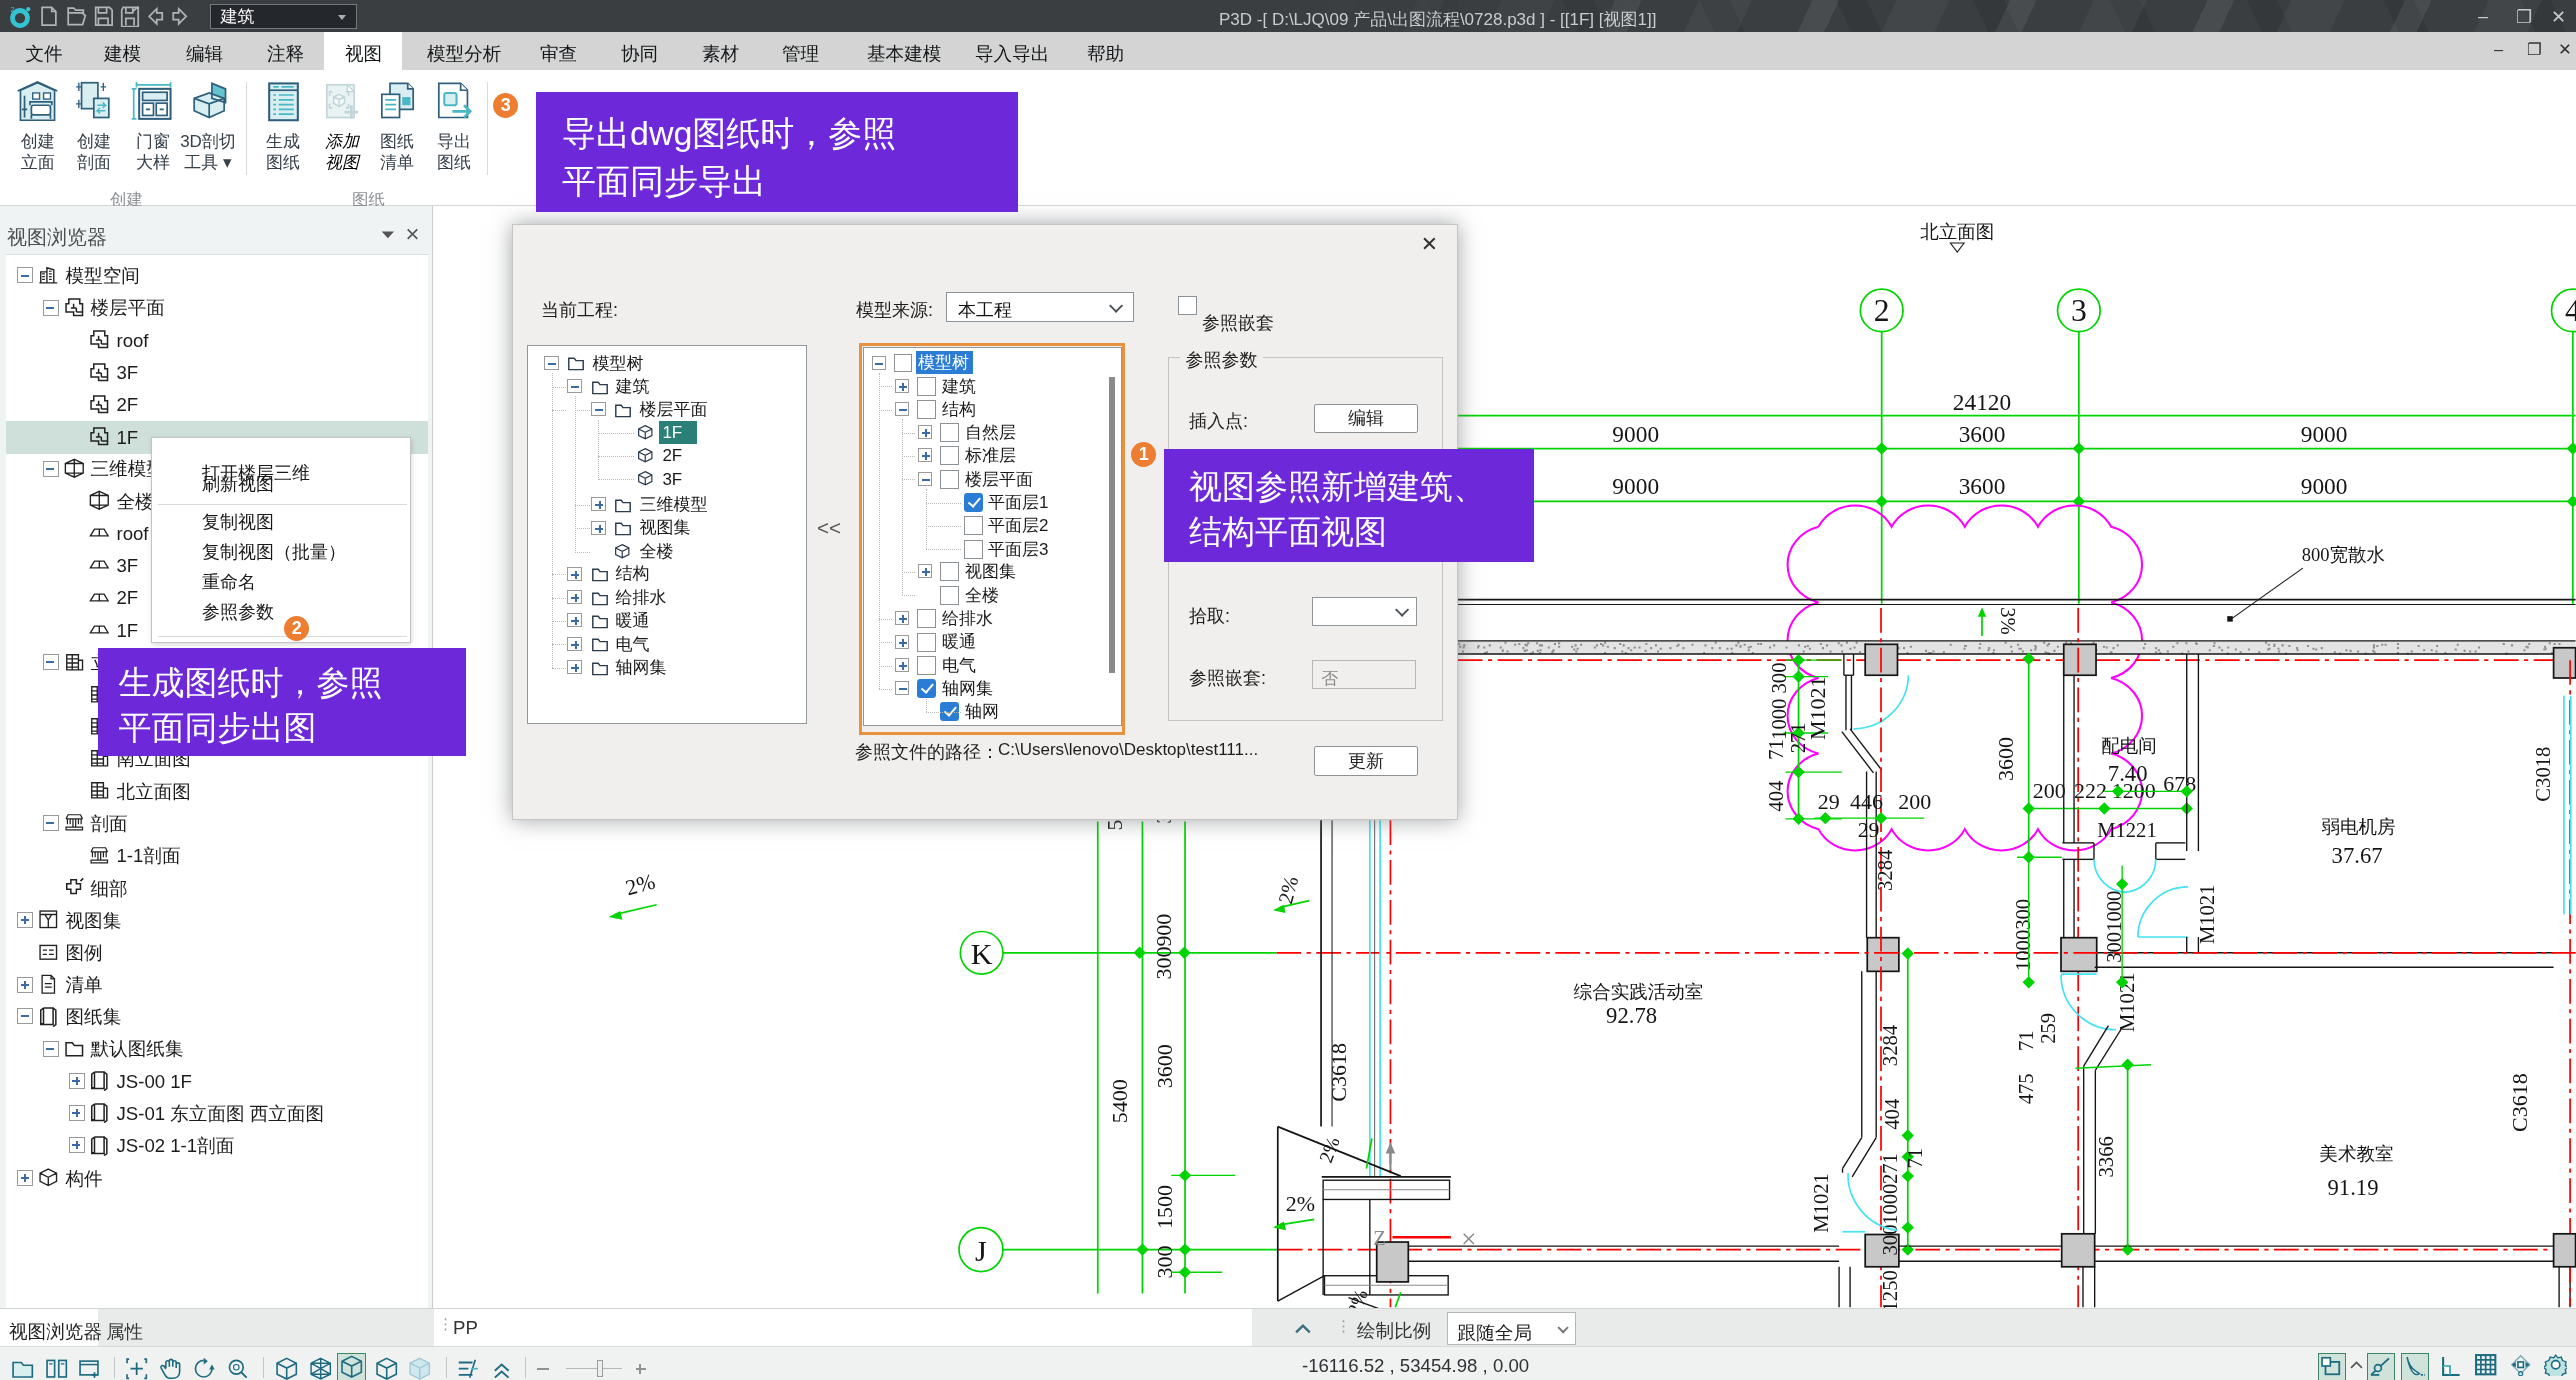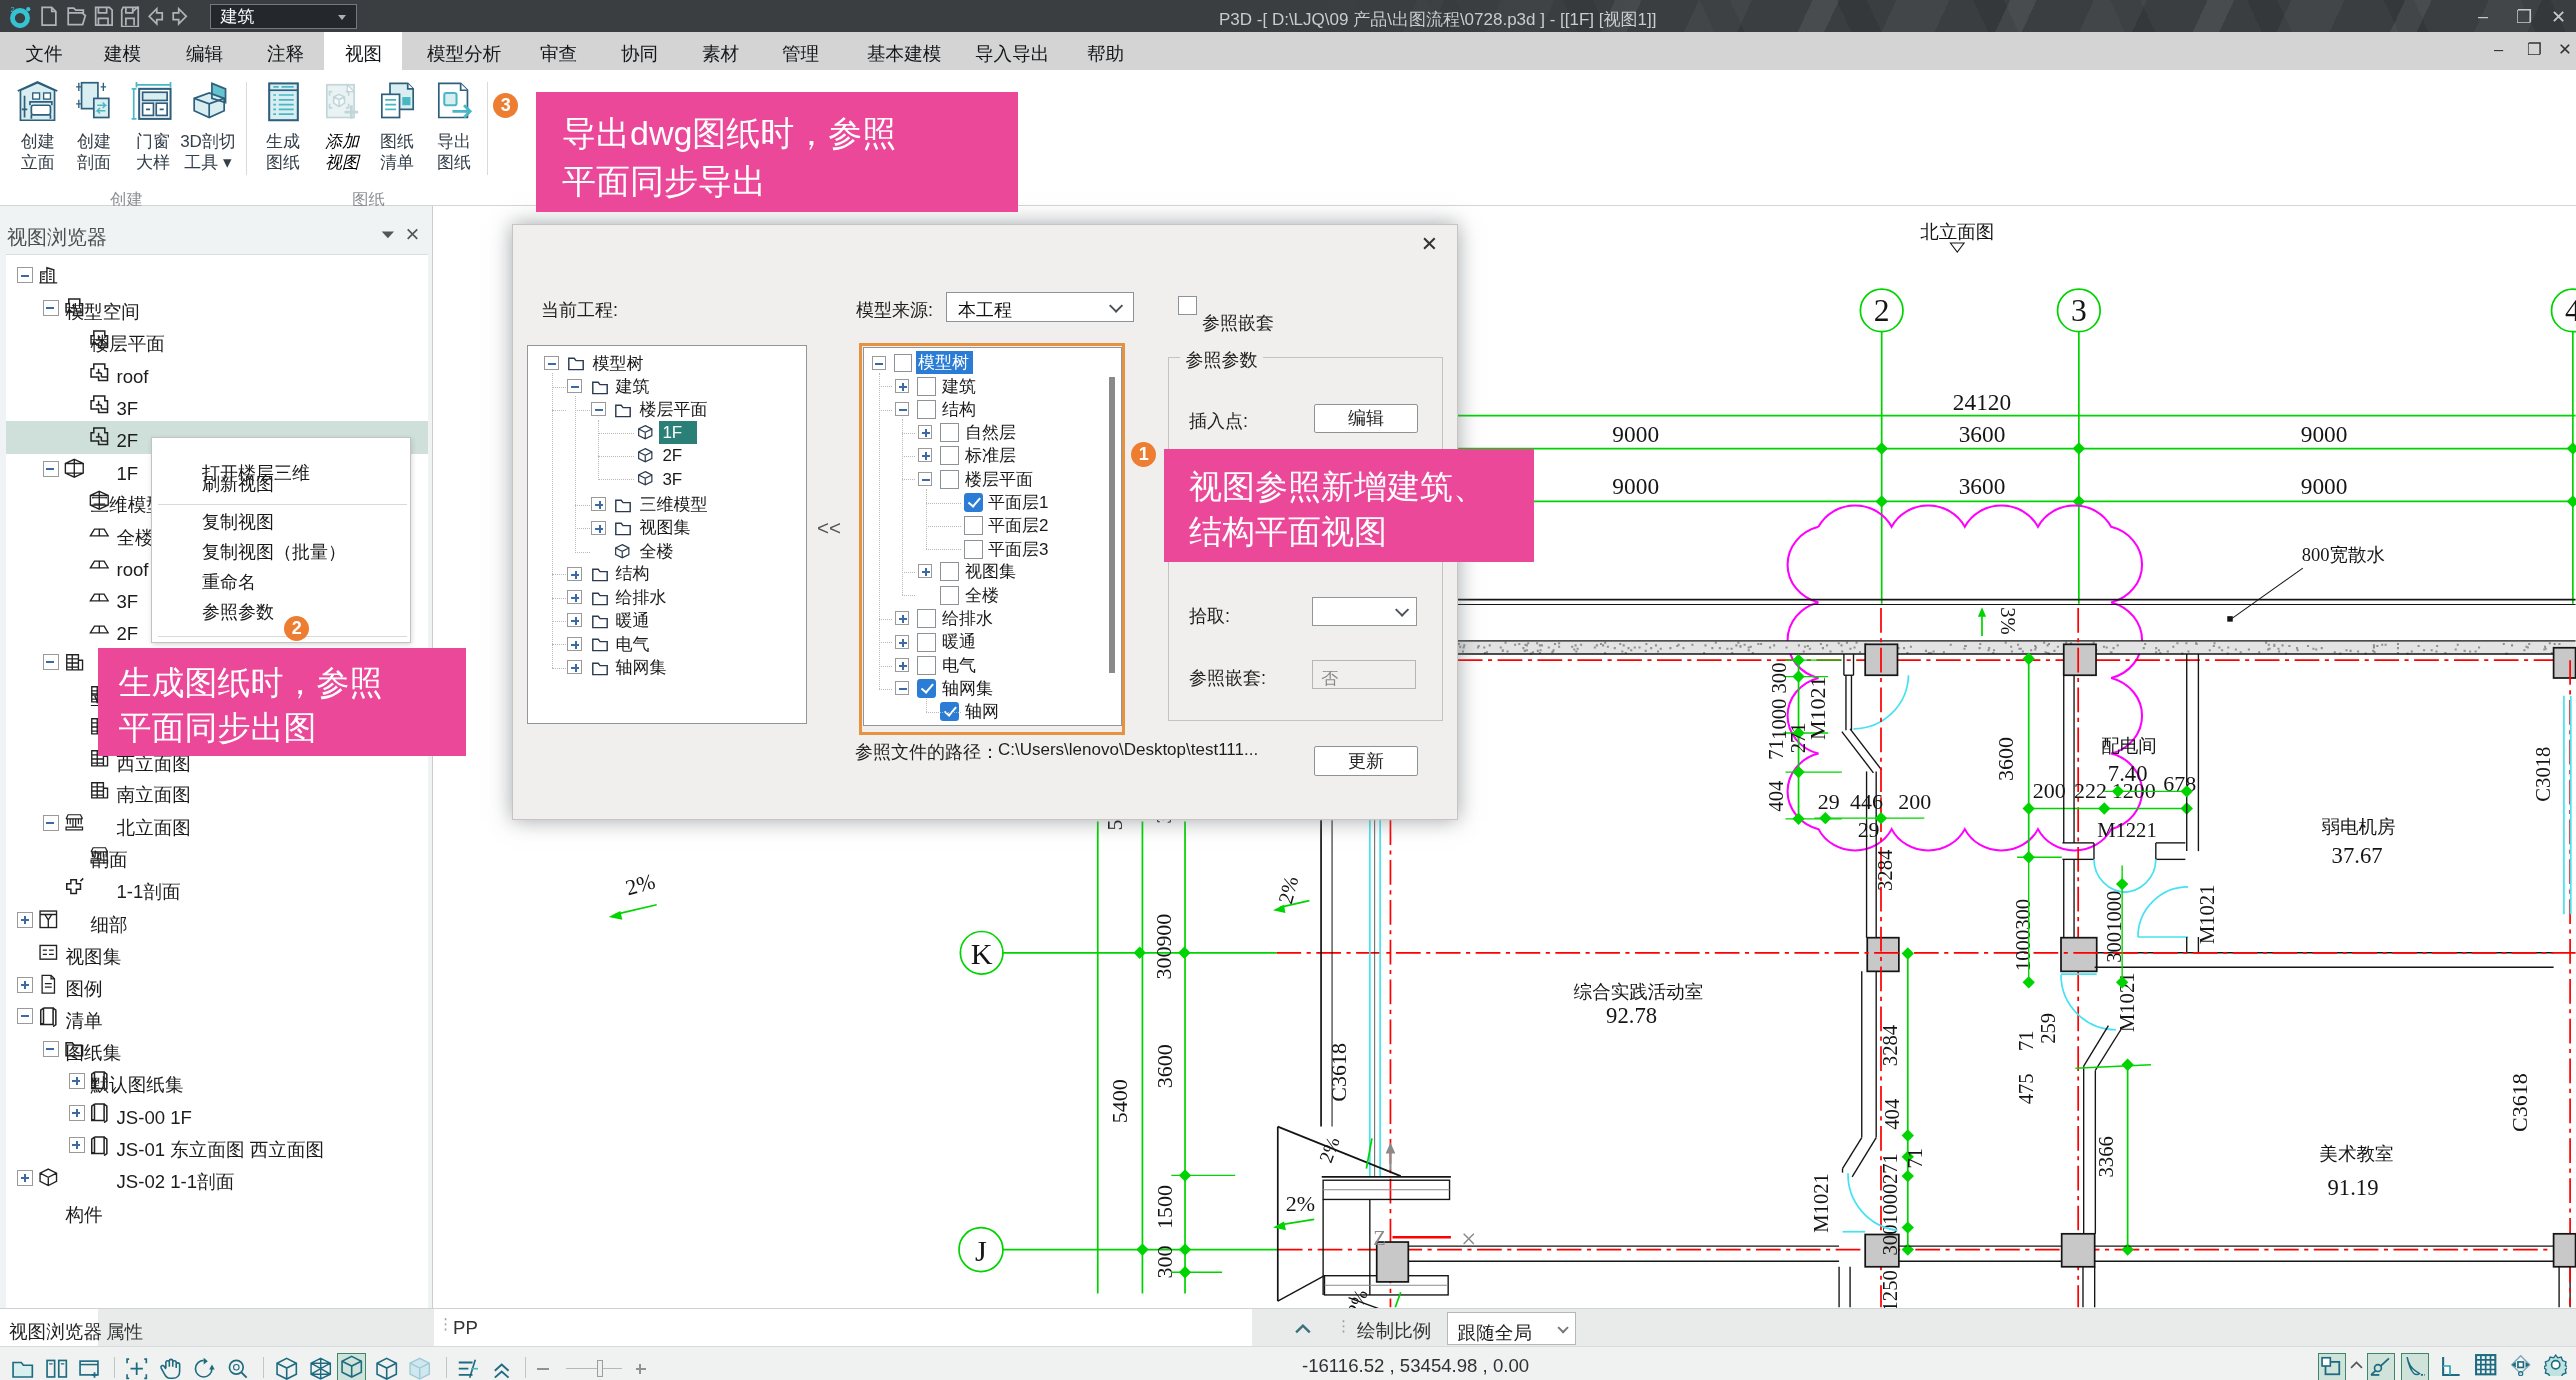--- a/index.html
+++ b/index.html
@@ -26,21 +26,21 @@
 .mdibtn { position:absolute; top:8.2px; color:#303336; font-size:16.5px; }
 #ribbon { position:absolute; left:0; top:71px; width:2576px; height:135px; background:#fff; border-bottom:1.4px solid #d2d6d7; }
 .rbtn { position:absolute; top:8.2px; width:66px; text-align:center; }
 .rbtn .lbl { font-size:17px; color:#36404a; line-height:20.6px; margin-top:4.1px; }
 .rbtn.dis .lbl { color:#000000;font-style:italic; }
 .rsep { position:absolute; top:11px; width:0.7px; height:93px; background:#d8dadb; }
 .rgrp { position:absolute; top:118px; font-size:16.5px; color:#8d9093; }
 #lpanel { position:absolute; left:0; top:206px; width:433px; height:1102px; background:#f0f3f3; border-right:0.7px solid #c9cdcd; }
 #lptitle { position:absolute; left:6.9px; top:18px; font-size:20px; color:#4c4f52; }
 #lptree { position:absolute; left:5.5px; top:48px; width:422px; height:1054px; background:#fff; border-top:0.7px solid #dadedf; }
-.trow { position:absolute; height:33px; line-height:33px; font-size:18.6px; color:#1c1c1c; white-space:nowrap;margin-top:36px; }
+.trow { position:absolute; height:33px; line-height:33px; font-size:18.6px; color:#1c1c1c; white-space:nowrap; }
 .eb { position:absolute; width:16px; height:16px; border:0.7px solid #9a9a9a; background:#fff; }
 .eb:before, .eb.p:after { content:""; position:absolute; background:#3b6ba5; }
 .eb:before { left:2.7px; top:6.2px; width:8.2px; height:2.1px; }
 .eb.p:after { left:6.2px; top:2.7px; width:2.1px; height:8.2px; }
 .sel1f { position:absolute; left:0px; top:214px; width:422px; height:33px; background:#cfe0da; }
 #ctxmenu { position:absolute; left:151px; top:437px; width:260px; height:206px; background:#fff;
   border:0.7px solid #c3c3c3; box-shadow:1.4px 2.1px 5.5px rgba(0,0,0,.18); }
 #ctxmenu .ci { position:absolute; left:50px; font-size:18px; color:#1a1a1a; }
 #ctxmenu .csep { position:absolute; left:5.5px; width:249px; height:0.7px; background:#d9d9d9; }
 #dialog { position:absolute; left:512px; top:224px; width:946px; height:596px; background:#f1efee;
@@ -53,21 +53,21 @@
 .dtree-row { position:absolute; white-space:nowrap; font-size:17px; color:#1a1a1a; height:23px; line-height:23px; }
 #combo1 { position:absolute; left:433px; top:67px; width:188px; height:30px; background:#fff; border:0.7px solid #8d9296; }
 #combo1 span { position:absolute; left:11px; top:4.8px; font-size:18px; color:#111; }
 .chev { position:absolute; width:9.6px; height:9.6px; border-left:2.1px solid #4b5156; border-bottom:2.1px solid #4b5156; transform:rotate(-45deg); }
 .ckbox { position:absolute; width:18.6px; height:18.6px; background:#fff; border:1.4px solid #8d9296; }
 .ckon { position:absolute; width:18.6px; height:18.6px; background:#2a7cd4; border:1.4px solid #2a7cd4; border-radius:2.7px; }
 .ckon:after { content:""; position:absolute; left:5.5px; top:1.4px; width:4.8px; height:9.6px;
   border-right:2.1px solid #fff; border-bottom:2.1px solid #fff; transform:rotate(40deg); }
 .dbtn { position:absolute; background:#fff; border:0.7px solid #8d9296; border-radius:2.1px;
   font-size:18px; color:#222; text-align:center; }
-.tipbox { position:absolute; background:#ec4899; color:#fff; font-size:34px; line-height:48px; }
+.tipbox { position:absolute; background:#6d28d9; color:#fff; font-size:34px; line-height:48px; }
 .numcirc { position:absolute; width:25.4px; height:25.4px; border-radius:50%; background:#ed7d31;
   color:#fff; font-size:18px; font-weight:bold; text-align:center; line-height:25.4px; }
 #cmdrow { position:absolute; left:0; top:1308px; width:2576px; height:38px; background:#e9eaea; border-top:0.7px solid #cfd3d3; }
 #cmdrow .tab1 { position:absolute; left:0; top:0; width:98px; height:38px; background:#fff; }
 #cmdrow .t1 { position:absolute; left:9px; top:9.6px; font-size:18.6px; color:#222; }
 #cmdrow .t2 { position:absolute; left:106px; top:9.6px; font-size:18.6px; color:#3a3a3a; }
 #pparea { position:absolute; left:434px; top:0px; width:818px; height:38px; background:#fff; }
 #statusrow { position:absolute; left:0; top:1346px; width:2576px; height:34px; background:#f0f1f1; border-top:0.7px solid #d8dbdb; }
 #coords { position:absolute; left:1302px; top:7.6px; font-size:18.6px; color:#2f3234; }
 svg text { font-family:"Liberation Sans", sans-serif; }

